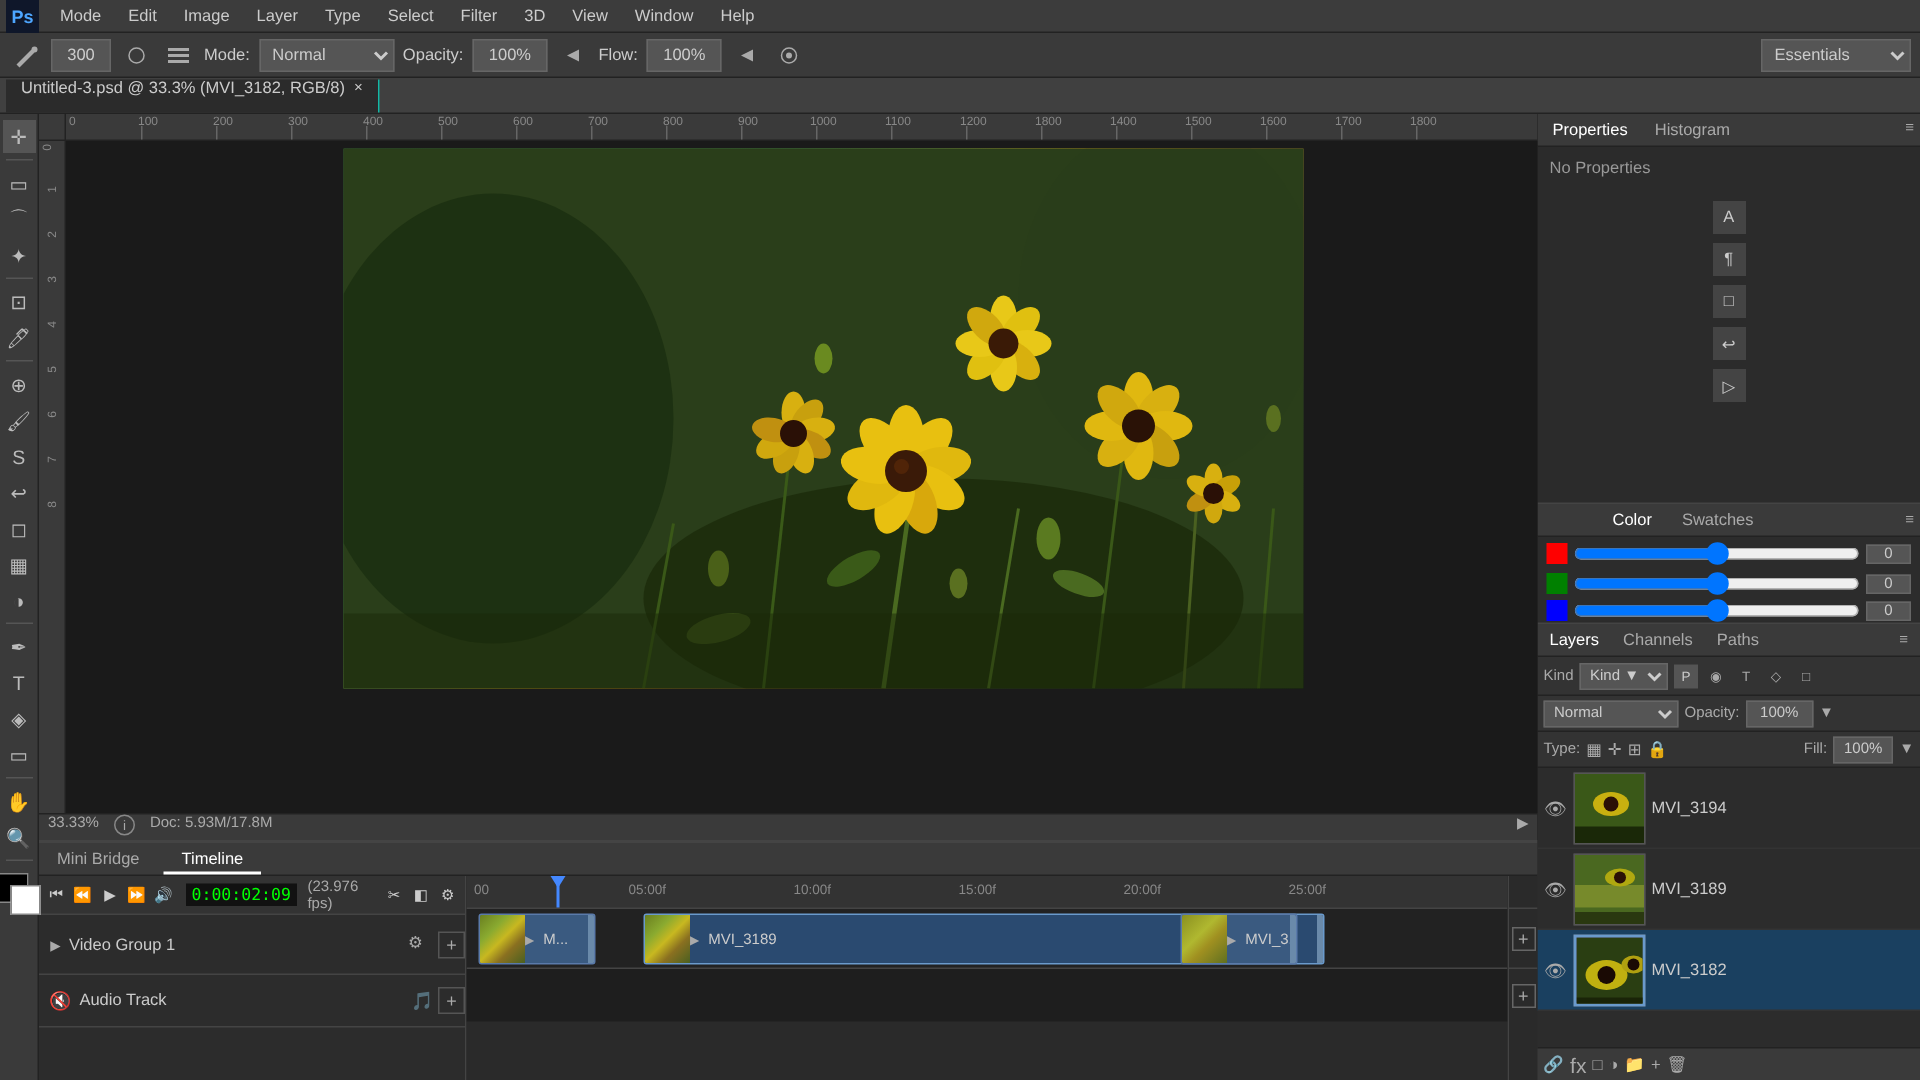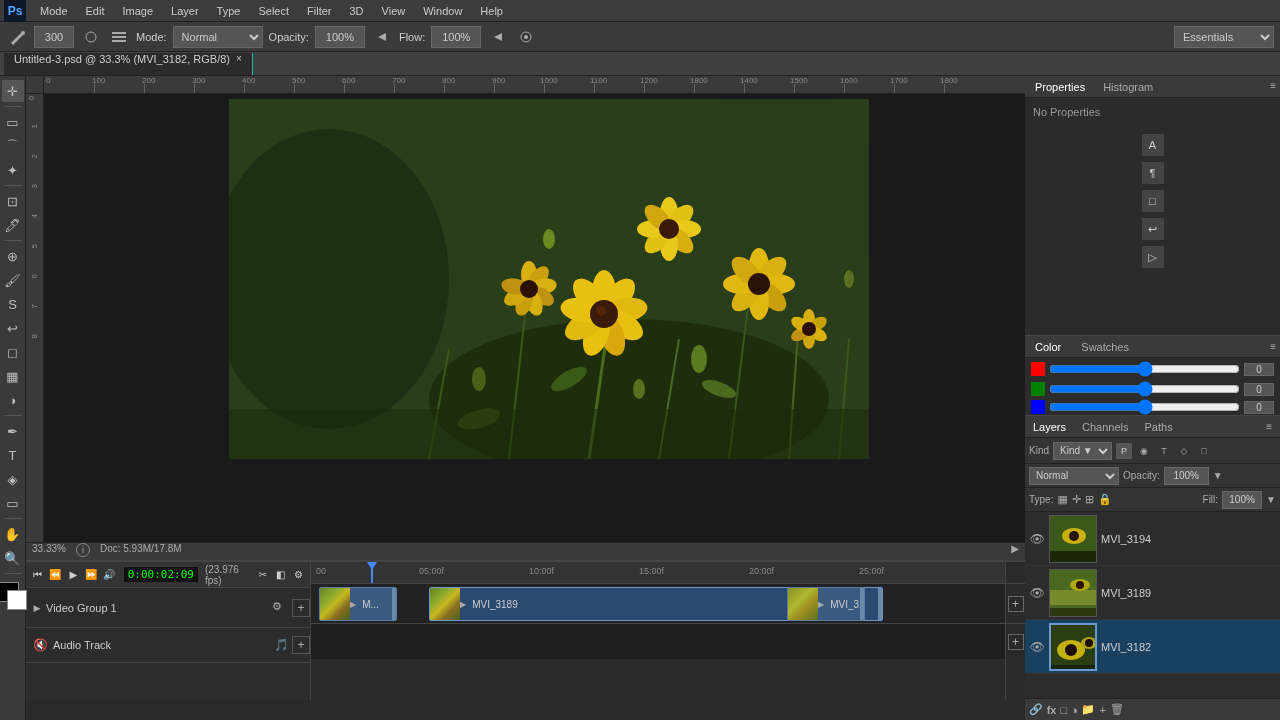--- a/index.html
+++ b/index.html
@@ -86,21 +86,21 @@
     .clip-icon { font-size: 8px; color: #aaa; margin-right: 2px; }
     #right-top { height: 260px; border-bottom: 1px solid #444; }
     #right-tabs-top { display: flex; background: #3a3a3a; height: 22px; border-bottom: 1px solid #222; }
     .right-tab { padding: 0 10px; line-height: 22px; cursor: pointer; font-size: 11px; color: #aaa; }
     .right-tab.active { color: #fff; }
     #properties-content { padding: 8px; color: #999; font-size: 11px; }
     #histogram-tab { padding: 0 8px; line-height: 22px; cursor: pointer; font-size: 11px; color: #aaa; }
 
     
     #color-panel { height: 80px; border-bottom: 1px solid #444; }
-    #color-tabs { display: flex; background: #3a3a3a; height: 22px; border-bottom: 1px solid #222; justify-content: space-between; align-items: center; padding-right: 4px; }
+    #color-tabs { display: flex; background: #3a3a3a; height: 22px; border-bottom: 1px solid #222; justify-content: space-between; align-items: center; padding-right: 4px; padding-left: 40px; }
     .color-tab { padding: 0 10px; line-height: 22px; cursor: pointer; font-size: 11px; color: #aaa; }
     .color-tab.active { color: #fff; }
     #color-content { height: 56px; background: #2c2c2c; }
 
     
     #layers-panel { flex: 1; display: flex; flex-direction: column; min-height: 0; }
     #layers-tabs { display: flex; background: #3a3a3a; height: 22px; border-bottom: 1px solid #222; justify-content: space-between; align-items: center; padding-right: 4px; }
     .layers-tab { padding: 0 8px; line-height: 22px; cursor: pointer; font-size: 11px; color: #aaa; }
     .layers-tab.active { color: #fff; }
     #layers-options { display: flex; align-items: center; background: #333; height: 26px; padding: 0 4px; border-bottom: 1px solid #222; gap: 4px; }
@@ -422,20 +422,24 @@
       <div id="status-bar">
         <span>33.33%</span>
         <div style="width:14px;height:14px;border-radius:50%;border:1px solid #888;display:flex;align-items:center;justify-content:center;font-size:9px;cursor:pointer;">i</div>
         <span>Doc: 5.93M/17.8M</span>
         <div style="flex:1"></div>
         <div style="font-size:10px;cursor:pointer;">▶</div>
       </div>
     </div>
 
     <div id="bottom-panel">
+      <div id="panel-tabs">
+        <div class="panel-tab" id="mini-bridge-tab">Mini Bridge</div>
+        <div class="panel-tab active">Timeline</div>
+      </div>
       <div id="timeline-area">
 
         <div id="timeline-controls-col">
 
           <div id="timeline-transport">
             <div class="transport-btn">⏮</div>
             <div class="transport-btn">⏪</div>
             <div class="transport-btn">▶</div>
             <div class="transport-btn">⏩</div>
             <div class="transport-btn">🔊</div>
@@ -648,21 +652,21 @@
               <circle cx="38" cy="18" r="4" fill="#1a0a04"></circle>
               <rect x="0" y="40" width="48" height="8" fill="#1a2408"></rect>
             </svg>
           </div>
           <span class="layer-name">MVI_3182</span>
         </div>
       </div>
 
       <div style="display:flex;align-items:center;background:#3a3a3a;height:22px;border-top:1px solid #222;padding:0 4px;gap:4px;">
         <div style="font-size:11px;color:#aaa;cursor:pointer;">🔗</div>
-        <div style="font-size:11px;color:#aaa;cursor:pointer;font-weight:bold;">fx</div>
+        <div style="font-size:14px;color:#aaa;cursor:pointer;">fx</div>
         <div style="font-size:11px;color:#aaa;cursor:pointer;">□</div>
         <div style="font-size:11px;color:#aaa;cursor:pointer;">◑</div>
         <div style="font-size:11px;color:#aaa;cursor:pointer;">📁</div>
         <div style="font-size:11px;color:#aaa;cursor:pointer;">+</div>
         <div style="font-size:11px;color:#aaa;cursor:pointer;">🗑</div>
         <div style="position:absolute;right:20px;top:0;width:14px;height:14px;"></div>
       </div>
     </div>
   </div>
 

